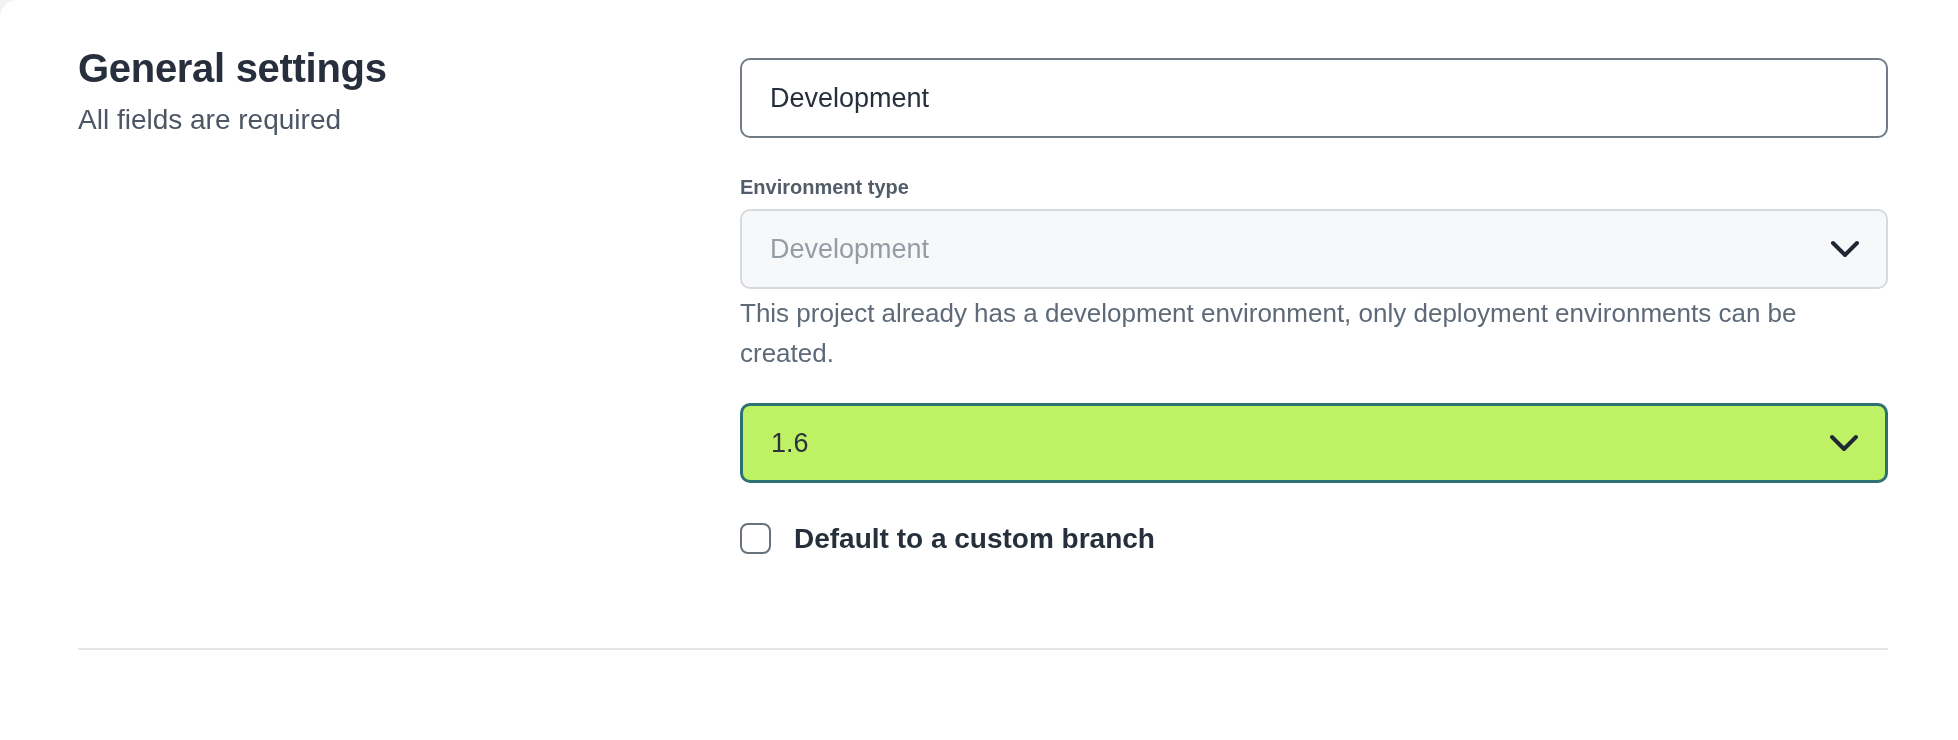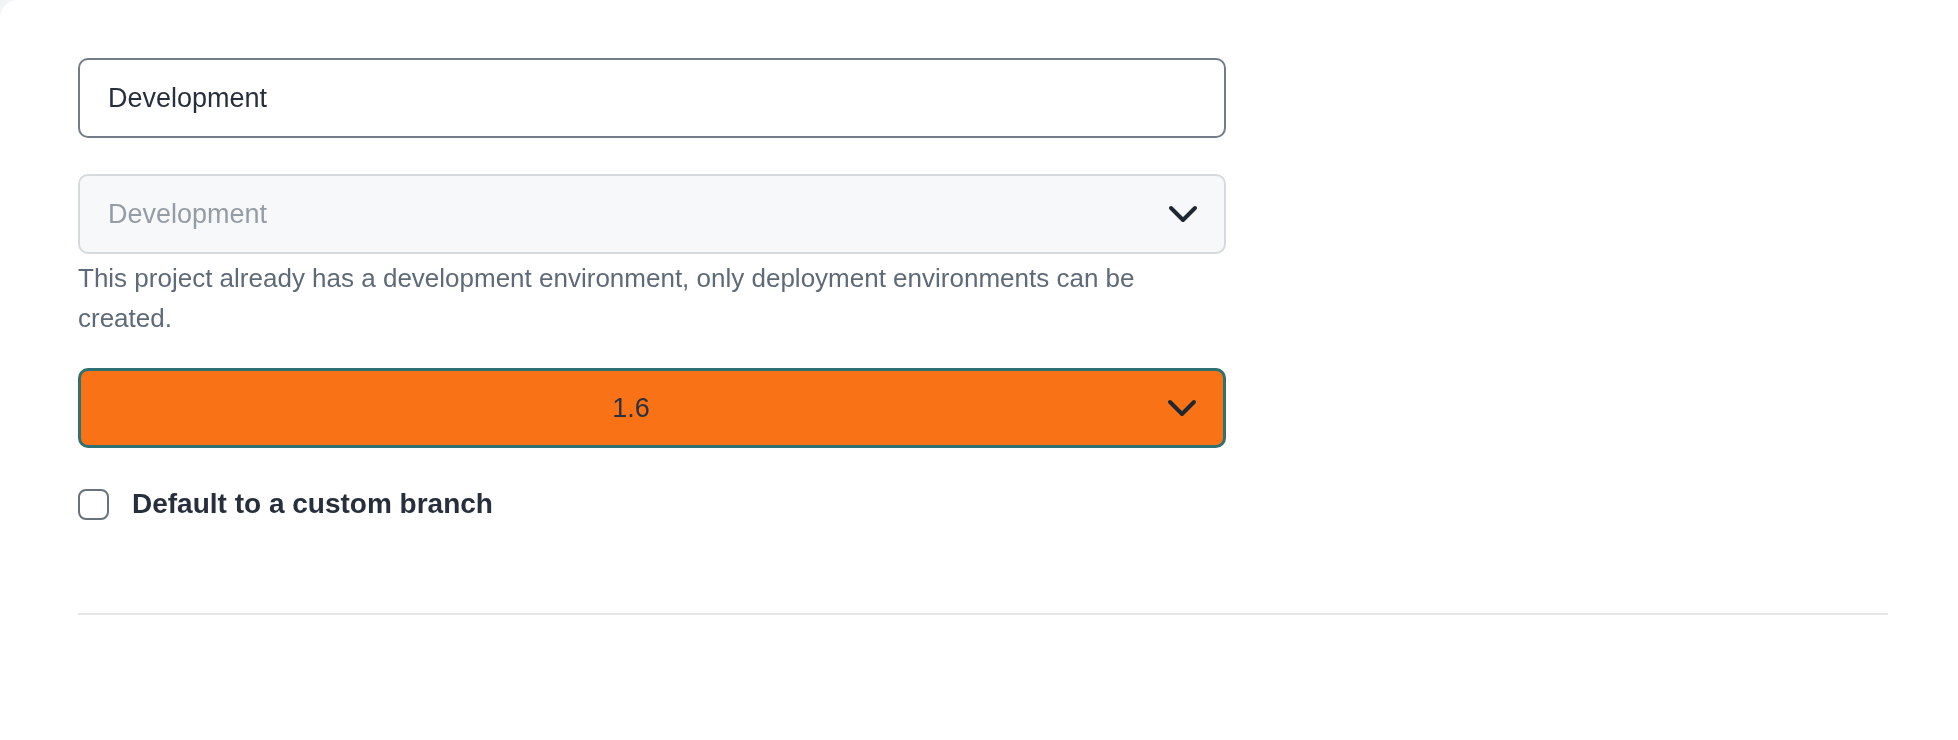--- a/index.html
+++ b/index.html
@@ -79,24 +79,23 @@
     font-size: 27px;
     cursor: pointer;
   }
   .select-disabled {
     background: #f7f8f9;
     border: 2px solid #d6dade;
     color: #949ca6;
     cursor: default;
   }
   .select-focused {
-    background: #f97316;
+    background: #bef264;
     border: 3px solid #2e7173;
     color: #2b323d;
-    justify-content: center;
   }
   .select .chev {
     position: absolute;
     right: 26px;
     top: 50%;
     transform: translateY(-50%);
     width: 30px;
     height: 18px;
     display: block;
   }
@@ -106,21 +105,21 @@
     max-width: 1165px;
     font-size: 26px;
     line-height: 40px;
     color: #5e6a78;
   }
   .group-dbt { margin-top: 30px; }
   .group-dbt .field-label { margin-bottom: 13px; }
   .checkbox-row {
     margin-top: 40px;
     display: flex;
-    align-items: center;
+    align-items: flex-start;
   }
   .checkbox {
     width: 31px;
     height: 31px;
     border: 2px solid #68727d;
     border-radius: 8px;
     background: #ffffff;
     flex: 0 0 auto;
     cursor: pointer;
   }
@@ -139,28 +138,33 @@
     flex: 0 0 auto;
   }
 </style>
 </head>
 <body>
 
 <div class="card">
   <div class="content">
     <div class="row">
 
+      <div class="left-col">
+        <div class="page-title">General settings</div>
+        <div class="page-subtitle">All fields are required</div>
+      </div>
 
       <div class="form-col">
 
         <div class="form-group">
           <input class="text-input" type="text" value="Development" style="">
         </div>
 
         <div class="form-group group-env-type">
+          <label class="field-label">Environment type</label>
           <div class="select select-disabled">
             <span>Development</span>
             <svg class="chev" viewBox="0 0 30 18">
               <polyline points="3,3 15,15 27,3" fill="none" stroke="#1f2733" stroke-width="4" stroke-linecap="round" stroke-linejoin="round"></polyline>
             </svg>
           </div>
           <div class="helper-text">This project already has a development environment, only deployment environments can be created.</div>
         </div>
 
         <div class="form-group group-dbt">

